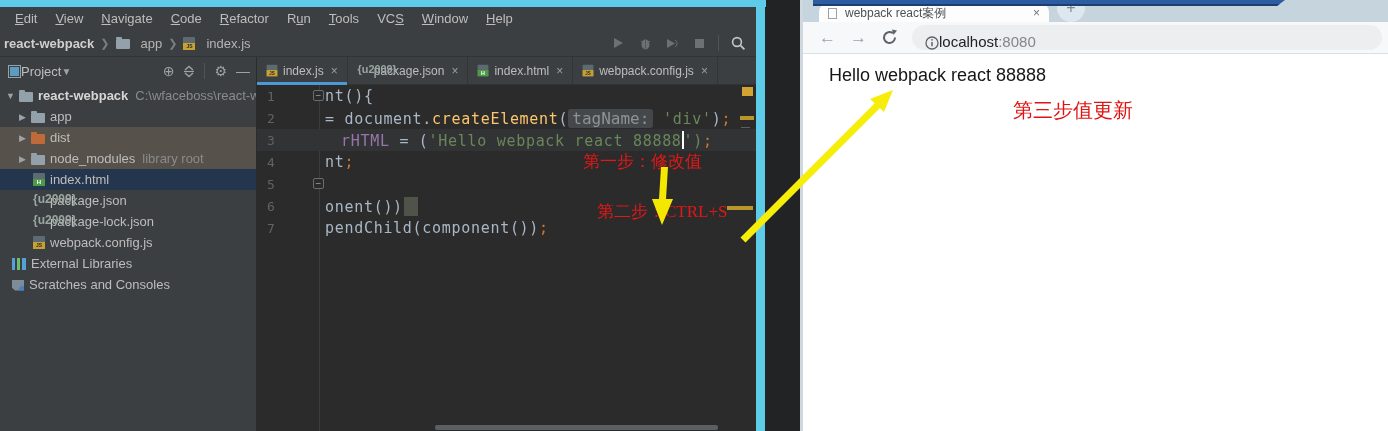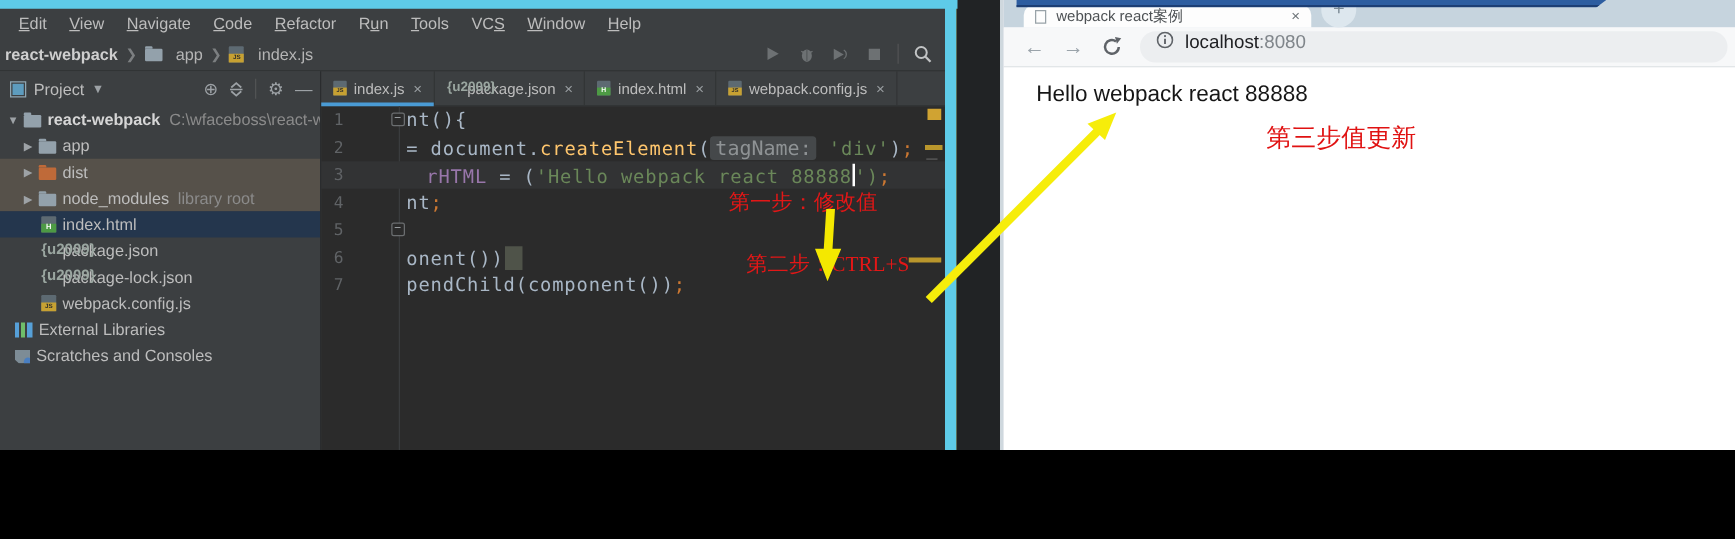--- a/index.html
+++ b/index.html
@@ -1,17 +1,17 @@
 <!DOCTYPE html>
 <html><head>
 <meta charset="utf-8">
 <style>
   * { margin:0; padding:0; box-sizing:border-box; }
   body { background:#000; }
-  .stage { position:relative; width:1388px; height:360px; overflow:hidden;
+  .stage { position:relative; width:1388px; height:431px; overflow:hidden;
            background:#fde047; font-family:"Liberation Sans", sans-serif; }
 
   
   .ide { position:absolute; left:0; top:0; width:756px; height:431px; background:#3c3f41; }
   .ide-topstrip { position:absolute; left:0; top:0; width:766px; height:7px; background:#5ecbe8; z-index:6; }
 
   .menubar { position:absolute; left:0; top:7px; right:0; height:23px; display:flex; align-items:center; padding-left:6px; }
   .menu-item { padding:0 9px; font-size:13px; color:#bdbdbd; cursor:default; }
   .menu-item u { text-decoration:underline; }
 
@@ -20,21 +20,21 @@
   .breadcrumbs { display:flex; align-items:center; gap:6px; font-size:13px; color:#b5b5b5; white-space:nowrap; }
   .bc-root { font-weight:bold; color:#cfcfcf; }
   .bc-sep { color:#7c7f81; font-size:11px; }
   .run-cluster { display:flex; align-items:center; gap:11px; }
   .add-config-btn { border:1px solid #5e6060; border-radius:4px; color:#bdbdbd; font-size:12px; padding:3px 11px; }
   .tb-ic { width:16px; height:16px; display:flex; align-items:center; justify-content:center; }
   .tb-sep { width:1px; height:16px; background:#515354; }
 
   
   .project-panel { position:absolute; left:0; top:57px; width:257px; bottom:0; background:#3c3f41; border-right:1px solid #2a2c2e; }
-  .panel-header { height:28px; display:flex; align-items:center; gap:6px; padding:0 6px 0 8px; font-size:13px; color:#bdbdbd; }
+  .panel-header { height:28px; display:flex; align-items:center; padding:0 6px 0 8px; font-size:13px; color:#bdbdbd; }
   .panel-sq { width:13px; height:13px; border:1px solid #8fa6b2; position:relative; flex:none; }
   .panel-sq::after { content:''; position:absolute; inset:1px; background:#5d9cbe; }
   .panel-caret { color:#9da2a6; font-size:10px; }
   .ph-icons { margin-left:auto; display:flex; align-items:center; gap:9px; color:#9da2a6; }
   .ph-glyph { font-size:14px; line-height:14px; }
 
   .tree-row { height:21px; display:flex; align-items:center; font-size:13px; color:#bdbdbd; white-space:nowrap; overflow:hidden; }
   .tree-row.hl { background:#56514a; }
   .tree-row.sel { background:#24364d; }
   .tree-arrow { width:13px; flex:none; color:#9da2a6; font-size:9px; text-align:center; margin-right:2px; }
@@ -104,21 +104,21 @@
   .btab-title { flex:1; overflow:hidden; white-space:nowrap; }
   .btab-close { color:#6d7478; margin-left:6px; }
   .newtab-circle { position:absolute; left:254px; top:-6px; width:28px; height:28px; border-radius:50%; background:#dde7ee;
                    color:#7c8b96; font-size:16px; text-align:center; line-height:28px; z-index:1; }
   .blue-bar { position:absolute; left:10px; top:0; width:472px; height:6px; background:#2d5da0; border-bottom:2px solid #1c3e74;
               z-index:3; clip-path:polygon(0 0,100% 0,calc(100% - 8px) 100%,0 100%); }
 
   .btoolbar { position:absolute; left:0; top:22px; right:0; height:32px; background:#f7f8f9; border-bottom:1px solid #dcdfe2;
               display:flex; align-items:center; gap:14px; padding:0 6px 0 16px; }
   .nav-glyph { font-size:17px; color:#9aa3aa; line-height:1; }
-  .url-pill { flex:1; height:25px; background:#eceef0; border-radius:13px; display:flex; align-items:flex-start; gap:9px; padding:0 13px; }
+  .url-pill { flex:1; height:25px; background:#eceef0; border-radius:13px; display:flex; align-items:flex-end; padding:0 13px; }
   .url-text { font-size:15px; color:#202124; }
   .url-port { color:#80868b; }
 
   .bcontent { position:absolute; left:0; top:54px; right:0; bottom:0; background:#fff; }
   .bheading { position:absolute; left:26px; top:11px; font-size:18px; color:#161616; }
   .red-note { position:absolute; left:210px; top:43px; color:#e01212; font-size:20px;
               font-family:"Liberation Serif","DejaVu Serif",serif; }
 
   .big-arrow { position:absolute; left:0; top:0; z-index:9; pointer-events:none; }
   svg { display:block; }

